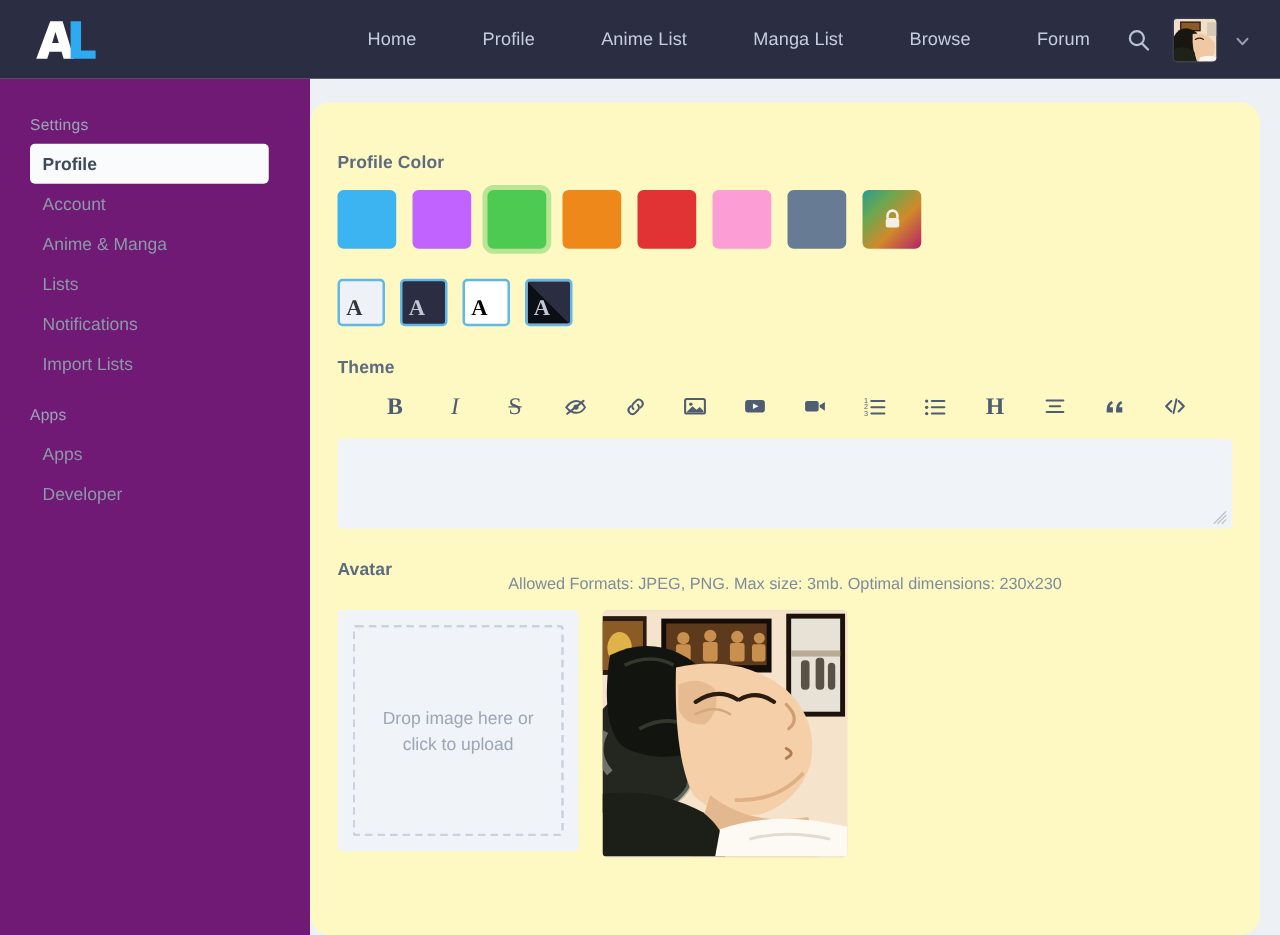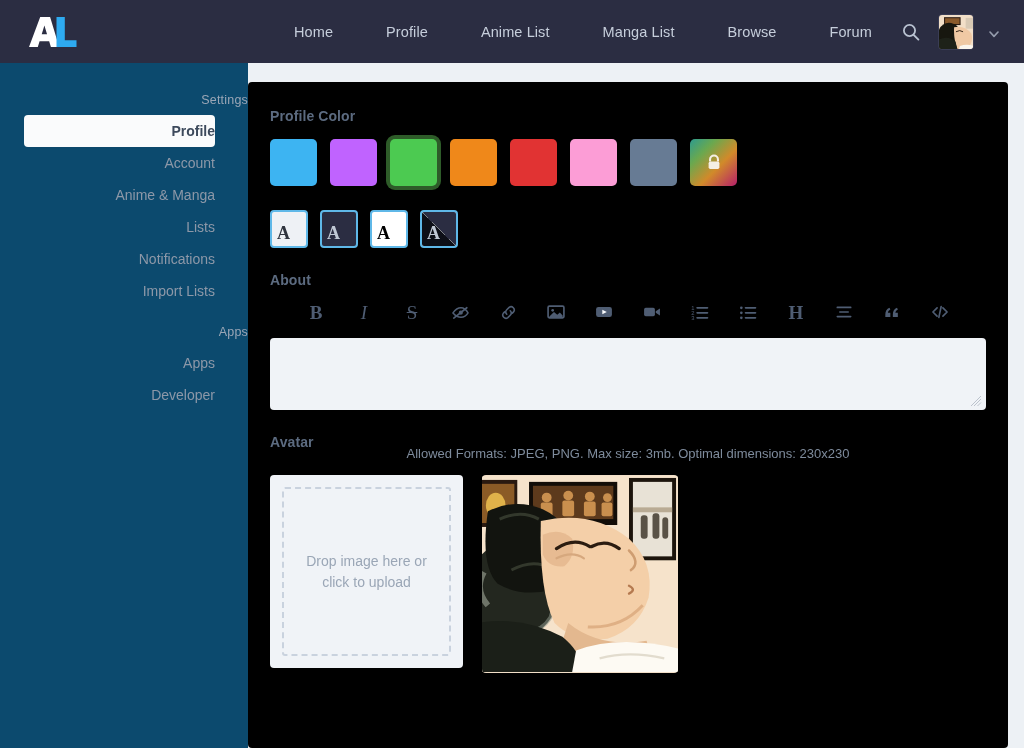--- a/index.html
+++ b/index.html
@@ -75,22 +75,21 @@
   .page {
     display: flex;
     height: 685px;
     background: #edf1f5;
   }
 
   .sidebar {
     width: 248px;
     flex: 0 0 248px;
     padding: 20px 0 0 0;
-    background: #0c4a6e;
-    text-align: right;
+    background: #701a75;
   }
   .side-group-title {
     font-size: 12.5px;
     color: #9aa6b6;
     padding: 10px 0 8px 24px;
     letter-spacing: .2px;
   }
   .side-item {
     display: block;
     margin: 0 33px 0 24px;
@@ -107,23 +106,23 @@
     font-weight: bold;
     box-shadow: 0 1px 2px rgba(49,54,68,.06);
   }
 
   
   .content {
     flex: 1;
     padding: 19px 16px 0 0;
   }
   .card {
-    background: #000000;
-    border-radius: 4px;
-    padding: 26px 22px 0 22px;
+    background: #fef9c3;
+    border-radius: 16px;
+    padding: 39px 22px 0 22px;
     height: 100%;
     overflow: hidden;
   }
   .section-label {
     font-size: 14px;
     color: #5c6b80;
     font-weight: bold;
     letter-spacing: .1px;
     margin-bottom: 15px;
   }
@@ -376,21 +375,21 @@
           <div class="theme theme-contrast">
               <span class="letter">A</span>
             </div>
           <div class="theme theme-auto">
               <span class="letter">A</span>
             </div>
         </div>
       </section>
 
       <section class="section">
-        <div class="section-label" style="margin-bottom:6px;">About</div>
+        <div class="section-label" style="margin-bottom:6px;">Theme</div>
 
         <div class="editor-toolbar">
 
           <div class="tool-btn serif">B</div>
           <div class="tool-btn serif-i">I</div>
           <div class="tool-btn strike">S</div>
 
           <div class="tool-btn">
             <svg width="19" height="19" viewBox="0 0 24 24">
               <path d="M2.5 12.5 C6 7.5 10 6 12.6 6 C15.5 6 19 8 21.5 12.5 C19.5 16 16 18 12.6 18 C9 18 5.5 16 2.5 12.5Z" fill="none" stroke="#4f5d73" stroke-width="1.9"></path>

